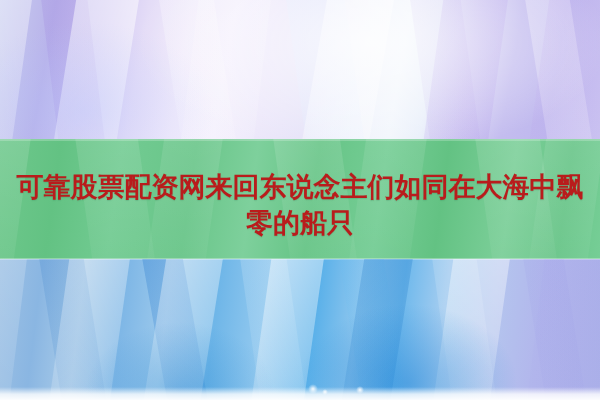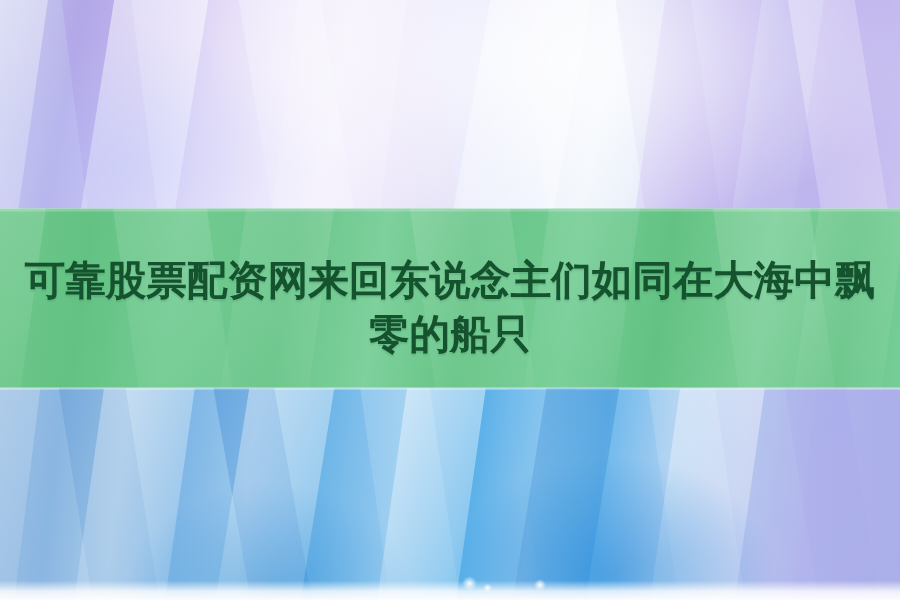--- a/index.html
+++ b/index.html
@@ -131,21 +131,21 @@
     top: 160px;
     height: 90px;
     display: flex;
     align-items: center;
     justify-content: center;
     padding: 0 6px;
     box-sizing: border-box;
   }
   .headline {
     margin: 0;
-    color: #14532d;
+    color: #b91c1c;
     font-size: 27px;
     line-height: 36px;
     font-weight: bold;
     text-align: center;
     letter-spacing: 0px;
     white-space: normal;
     text-shadow: 0 1px 1px rgba(60,130,95,0.25);
   }
 </style>
 </head>

